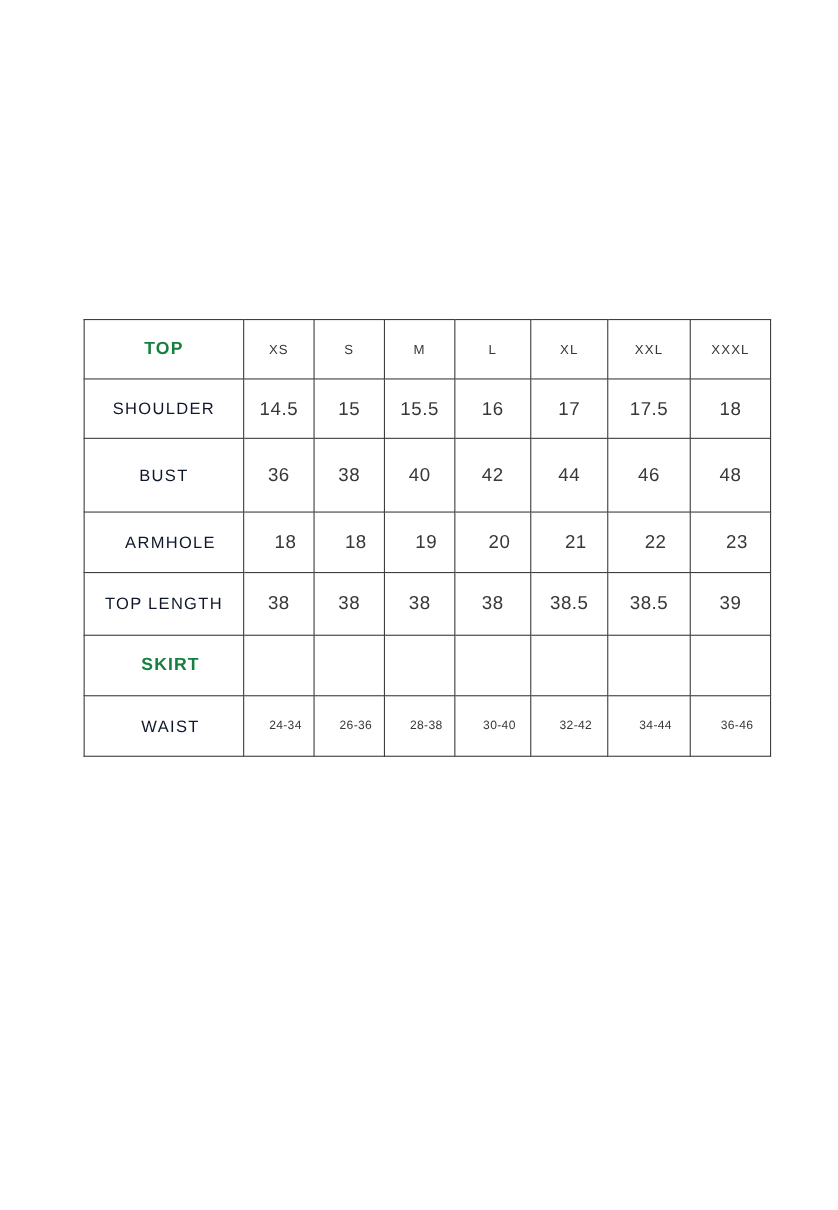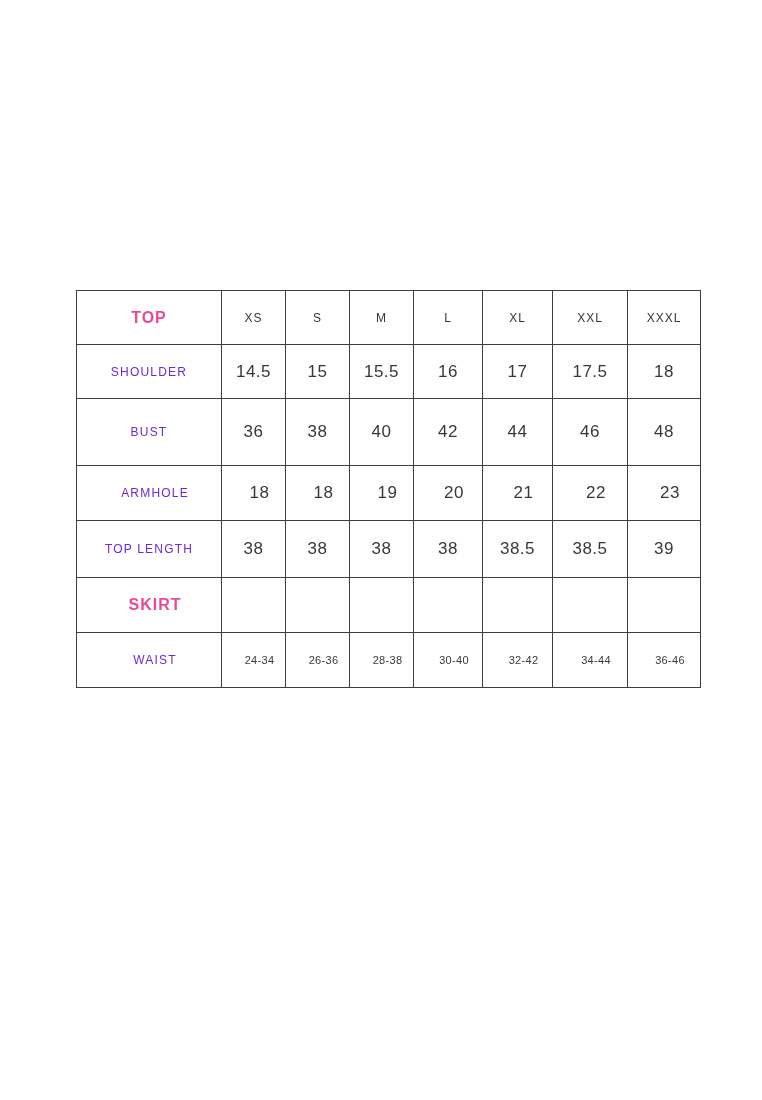--- a/index.html
+++ b/index.html
@@ -36,31 +36,31 @@
   tr.h53 td { height: 53px; }
   tr.h54 td { height: 54px; padding-left: 12px; }
   tr.h56 td { height: 56px; }
   tr.h66 td { height: 66px; }
   tr.h77 td { height: 77px; }
 
   td.section-head {
     font-weight: bold;
     font-size: 16px;
     letter-spacing: 1px;
-    color: #ec4899;
+    color: #15803d;
   }
   td.size-head {
     font-weight: normal;
     font-size: 12px;
     letter-spacing: 1px;
   }
   td.label-cell {
-    font-size: 12px;
+    font-size: 15px;
     letter-spacing: 1.2px;
-    color: #6d28d9;
+    color: #0f172a;
   }
   td.label-cell .wrap {
     display: inline-block;
     max-width: 92px;
     line-height: 24px;
   }
   td.value-cell {
     font-size: 17px;
     letter-spacing: 0.5px;
     color: #383838;

